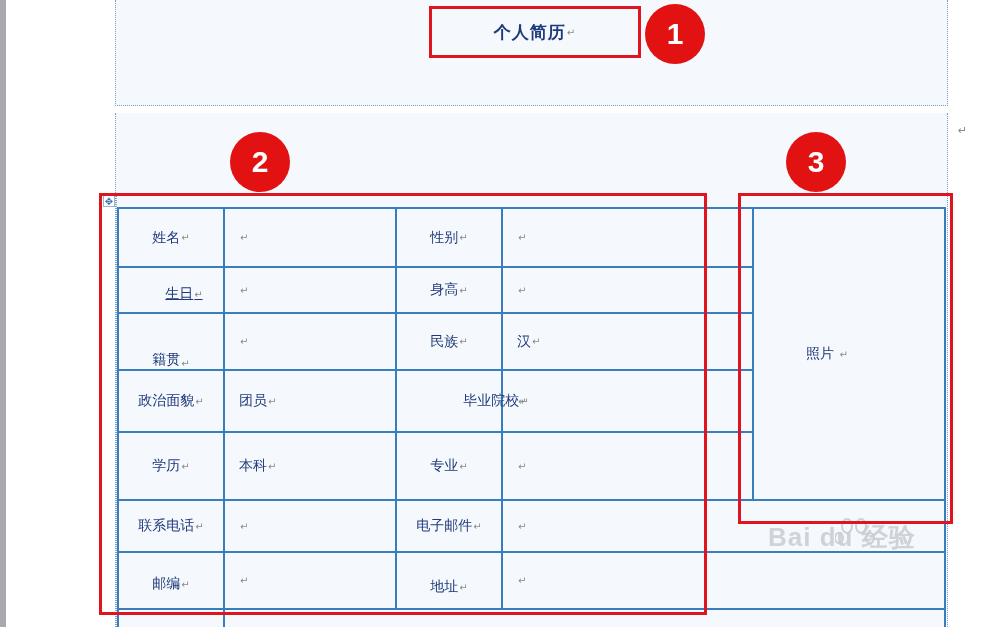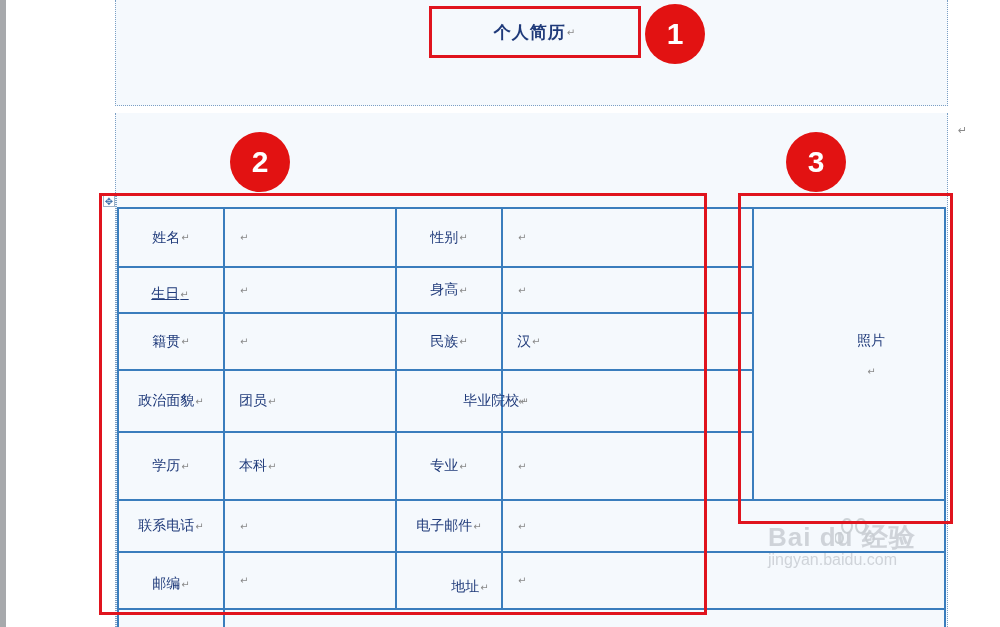--- a/index.html
+++ b/index.html
@@ -11,21 +11,21 @@
   .title{position:absolute;left:430px;top:8px;width:210px;height:48px;display:flex;align-items:center;justify-content:center;font-weight:bold;font-size:17px;color:#1f3a7a;letter-spacing:1px;}
   .para{color:#8a8a8a;font-size:10px;font-weight:normal;margin-left:1px;}
   .para-mark{position:absolute;left:958px;top:124px;color:#8a8a8a;font-size:11px;}
   .move-handle{position:absolute;left:103px;top:195px;width:12px;height:12px;border:1px solid #9fb3c8;background:#fff;color:#3b6ea8;font-size:10px;line-height:12px;text-align:center;box-sizing:border-box;}
   .tbl-left-dotted{position:absolute;left:116px;top:195px;width:0;height:432px;border-left:1px dotted #7b9fc4;}
   .hl{position:absolute;height:2px;background:#3a7dbd;}
   .vl{position:absolute;width:2px;background:#3a7dbd;}
   .cell{position:absolute;display:flex;align-items:center;font-size:14px;color:#1f3a7a;}
   .cell.label{justify-content:center;}
   .cell.value{justify-content:flex-start;padding-left:14px;box-sizing:border-box;}
-  .photo-cell{position:absolute;left:776px;top:208px;width:190px;height:292px;display:flex;align-items:center;justify-content:center;font-size:14px;color:#1f3a7a;flex-direction:column;}
+  .photo-cell{position:absolute;left:732px;top:208px;width:190px;height:292px;display:flex;align-items:center;justify-content:center;font-size:14px;color:#1f3a7a;}
   .redbox{position:absolute;border:3px solid #e0141e;box-sizing:border-box;}
   .badge{position:absolute;width:60px;height:60px;border-radius:50%;background:#e21212;color:#fff;font-weight:bold;font-size:30px;display:flex;align-items:center;justify-content:center;font-family:"Liberation Sans",sans-serif;}
   .watermark{position:absolute;left:768px;top:520px;color:rgba(200,205,210,0.85);font-family:"Liberation Sans",sans-serif;}
   .wm-main{font-size:26px;font-weight:bold;letter-spacing:1px;}
   .wm-sub{font-size:16px;margin-top:-4px;}
   .paw{position:absolute;left:835px;top:518px;width:40px;height:30px;}
 </style>
 </head>
 <body>
 
@@ -71,38 +71,38 @@
   </div>
 <div class="cell label" style="left:397px;top:209px;width:104px;height:57px;">
     <span>性别</span>
     <span class="para">↵</span>
   </div>
 <div class="cell value" style="left:503px;top:209px;width:249px;height:57px;">
     <span></span>
     <span class="para">↵</span>
   </div>
 
-<div class="cell label" style="left:118px;top:268px;width:104px;height:52px;text-decoration:underline;">
+<div class="cell label" style="left:132px;top:268px;width:104px;height:52px;text-decoration:underline;">
     <span>生日</span>
     <span class="para">↵</span>
   </div>
 <div class="cell value" style="left:225px;top:268px;width:170px;height:44px;">
     <span></span>
     <span class="para">↵</span>
   </div>
 <div class="cell label" style="left:397px;top:268px;width:104px;height:44px;">
     <span>身高</span>
     <span class="para">↵</span>
   </div>
 <div class="cell value" style="left:503px;top:268px;width:249px;height:44px;">
     <span></span>
     <span class="para">↵</span>
   </div>
 
-<div class="cell label" style="left:119px;top:314px;width:104px;height:55px;">
+<div class="cell label" style="left:119px;top:314px;width:104px;height:55px;align-items:flex-end;">
     <span>籍贯</span>
     <span class="para">↵</span>
   </div>
 <div class="cell value" style="left:225px;top:314px;width:170px;height:55px;">
     <span></span>
     <span class="para">↵</span>
   </div>
 <div class="cell label" style="left:397px;top:314px;width:104px;height:55px;">
     <span>民族</span>
     <span class="para">↵</span>
@@ -164,42 +164,41 @@
   </div>
 
 <div class="cell label" style="left:119px;top:553px;width:104px;height:62px;">
     <span>邮编</span>
     <span class="para">↵</span>
   </div>
 <div class="cell value" style="left:225px;top:553px;width:170px;height:55px;">
     <span></span>
     <span class="para">↵</span>
   </div>
-<div class="cell label" style="left:397px;top:553px;width:104px;height:68px;padding-left:21px;">
+<div class="cell label" style="left:397px;top:553px;width:104px;height:68px;">
     <span>地址</span>
     <span class="para">↵</span>
   </div>
 <div class="cell value" style="left:503px;top:553px;width:249px;height:55px;">
     <span></span>
     <span class="para">↵</span>
   </div>
 
 <div class="photo-cell">
   <span>照片</span>&nbsp;<span class="para">↵</span>
 </div>
 
 <svg class="paw" viewBox="0 0 40 30">
   <ellipse cx="12" cy="8" rx="5" ry="7" fill="none" stroke="rgba(200,205,210,0.9)" stroke-width="2"></ellipse>
   <ellipse cx="26" cy="8" rx="5" ry="7" fill="none" stroke="rgba(200,205,210,0.9)" stroke-width="2"></ellipse>
   <ellipse cx="4" cy="20" rx="4" ry="5" fill="none" stroke="rgba(200,205,210,0.9)" stroke-width="2"></ellipse>
   <ellipse cx="35" cy="20" rx="4" ry="5" fill="none" stroke="rgba(200,205,210,0.9)" stroke-width="2"></ellipse>
 </svg>
 <div class="watermark">
   <div class="wm-main">Bai du 经验</div>
-  <div class="wm-sub">jingyan.baidu.com</div>
 </div>
 
 <div class="redbox" style="left:429px;top:6px;width:212px;height:52px;"></div>
 <div class="redbox" style="left:99px;top:193px;width:608px;height:422px;"></div>
 <div class="redbox" style="left:738px;top:193px;width:215px;height:331px;"></div>
 
 <div class="badge" style="left:645px;top:4px;">1</div>
 <div class="badge" style="left:230px;top:132px;">2</div>
 <div class="badge" style="left:786px;top:132px;">3</div>
 

